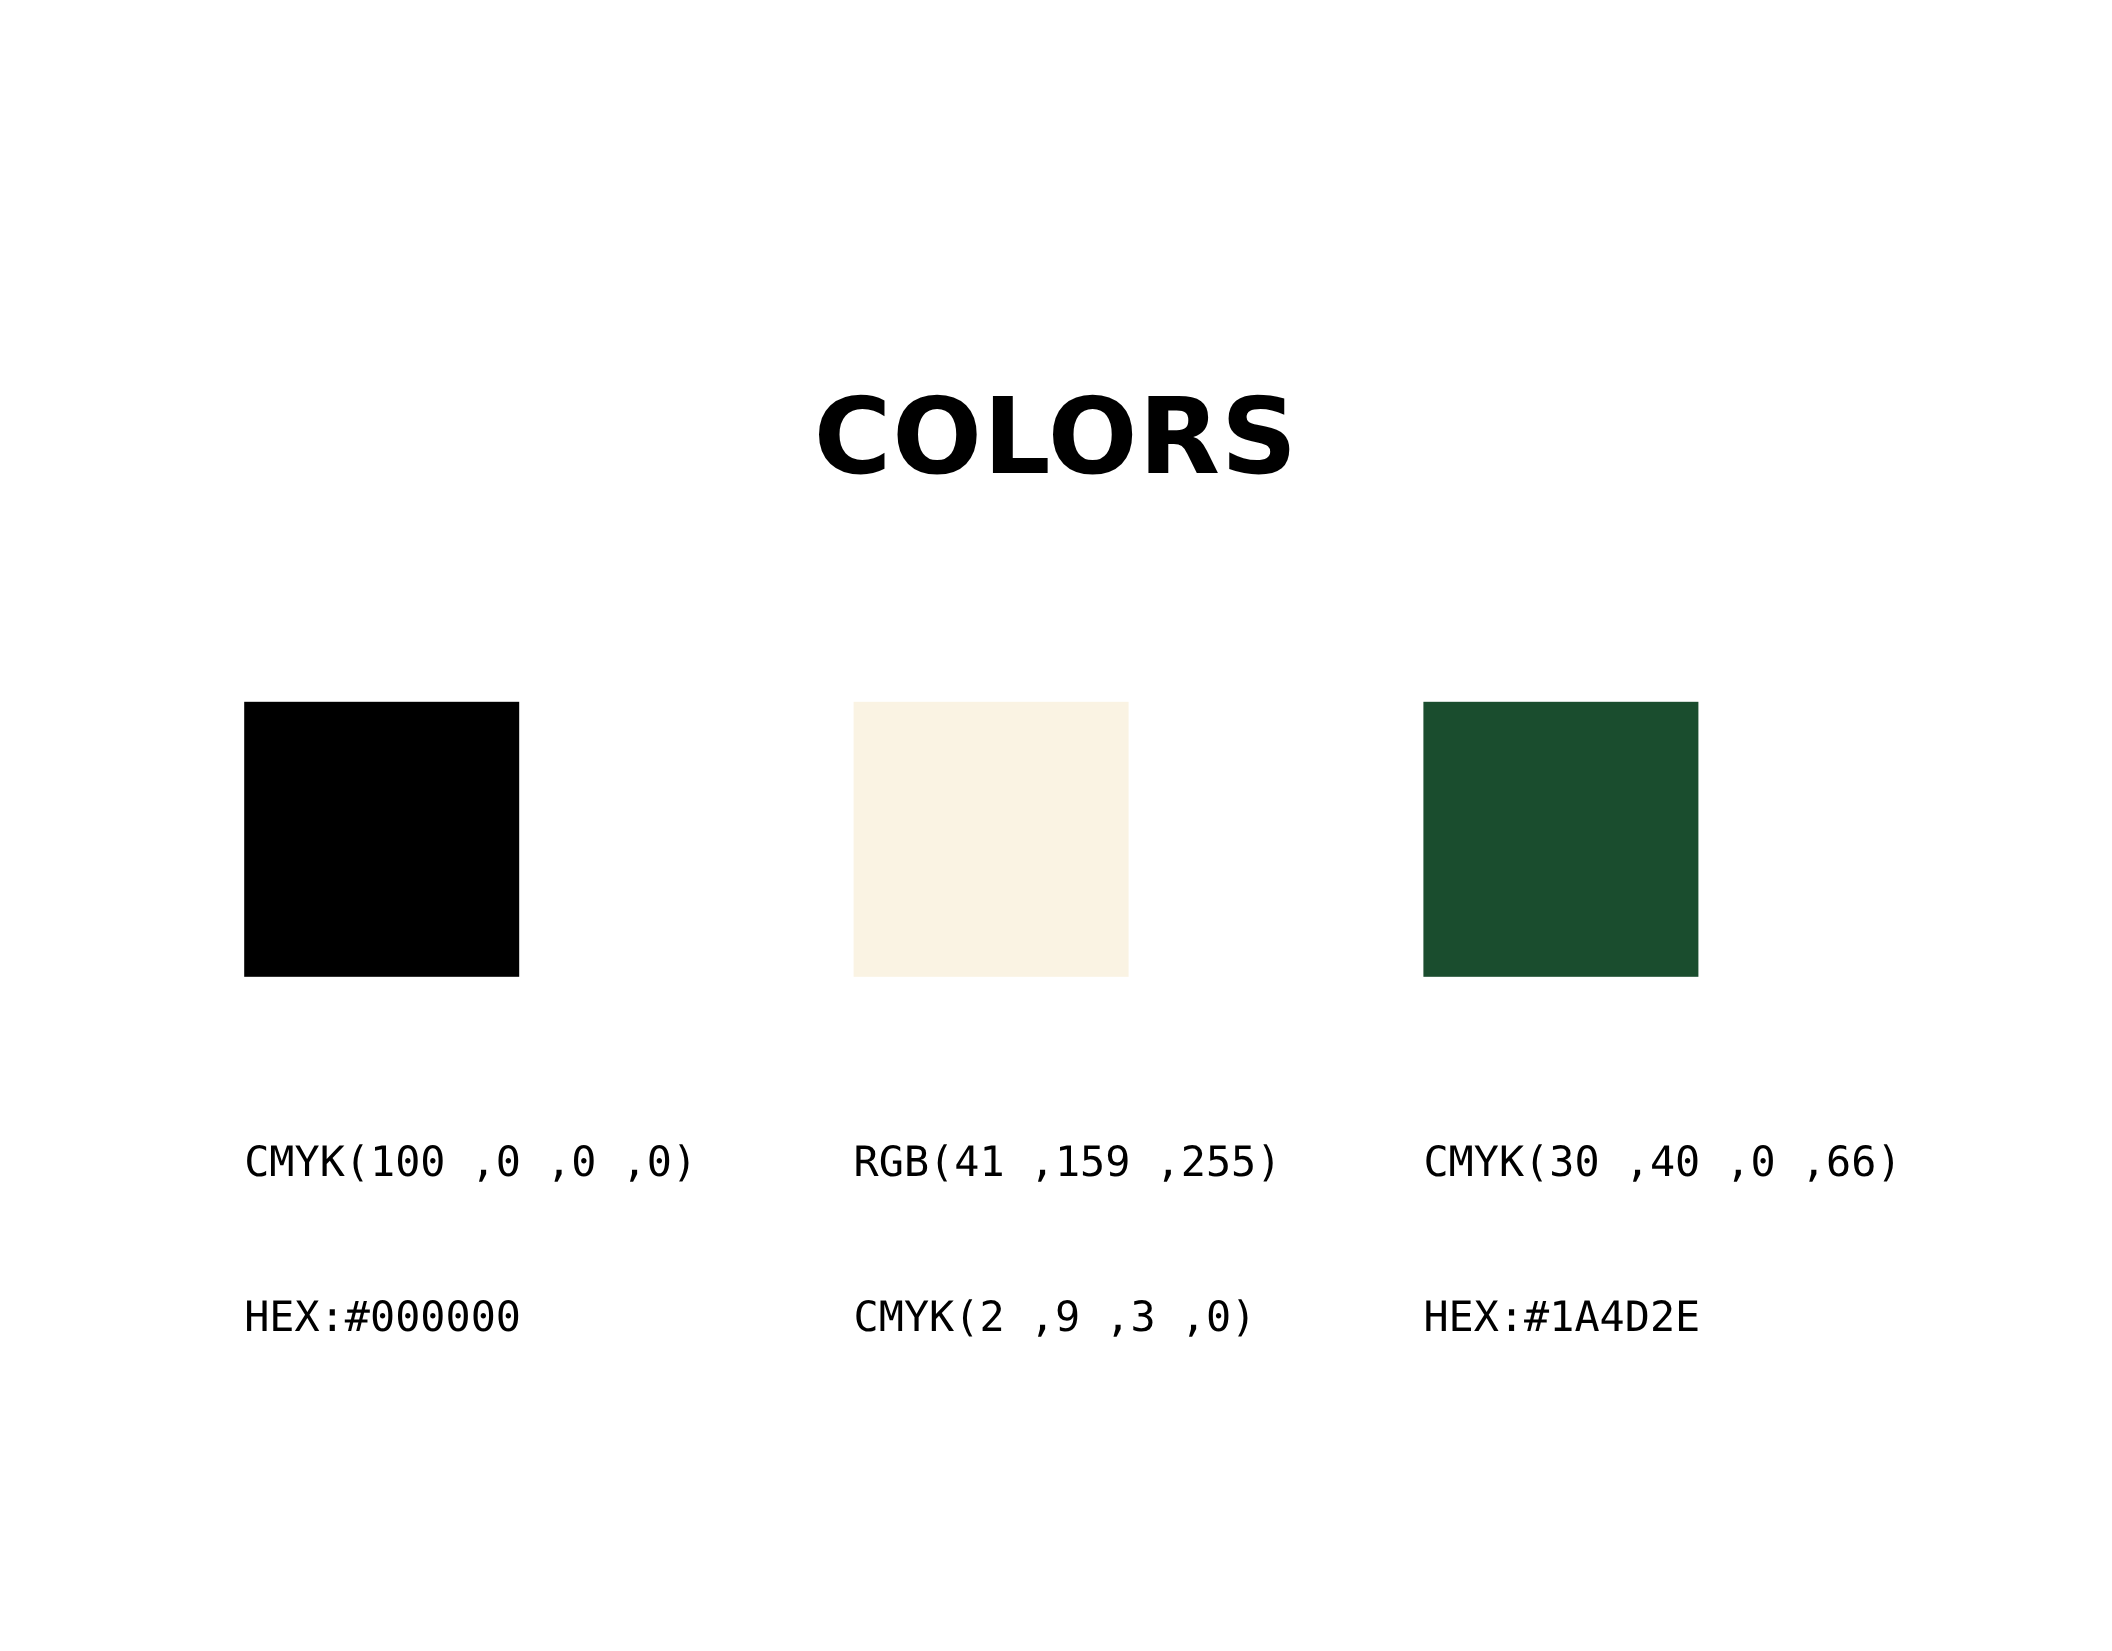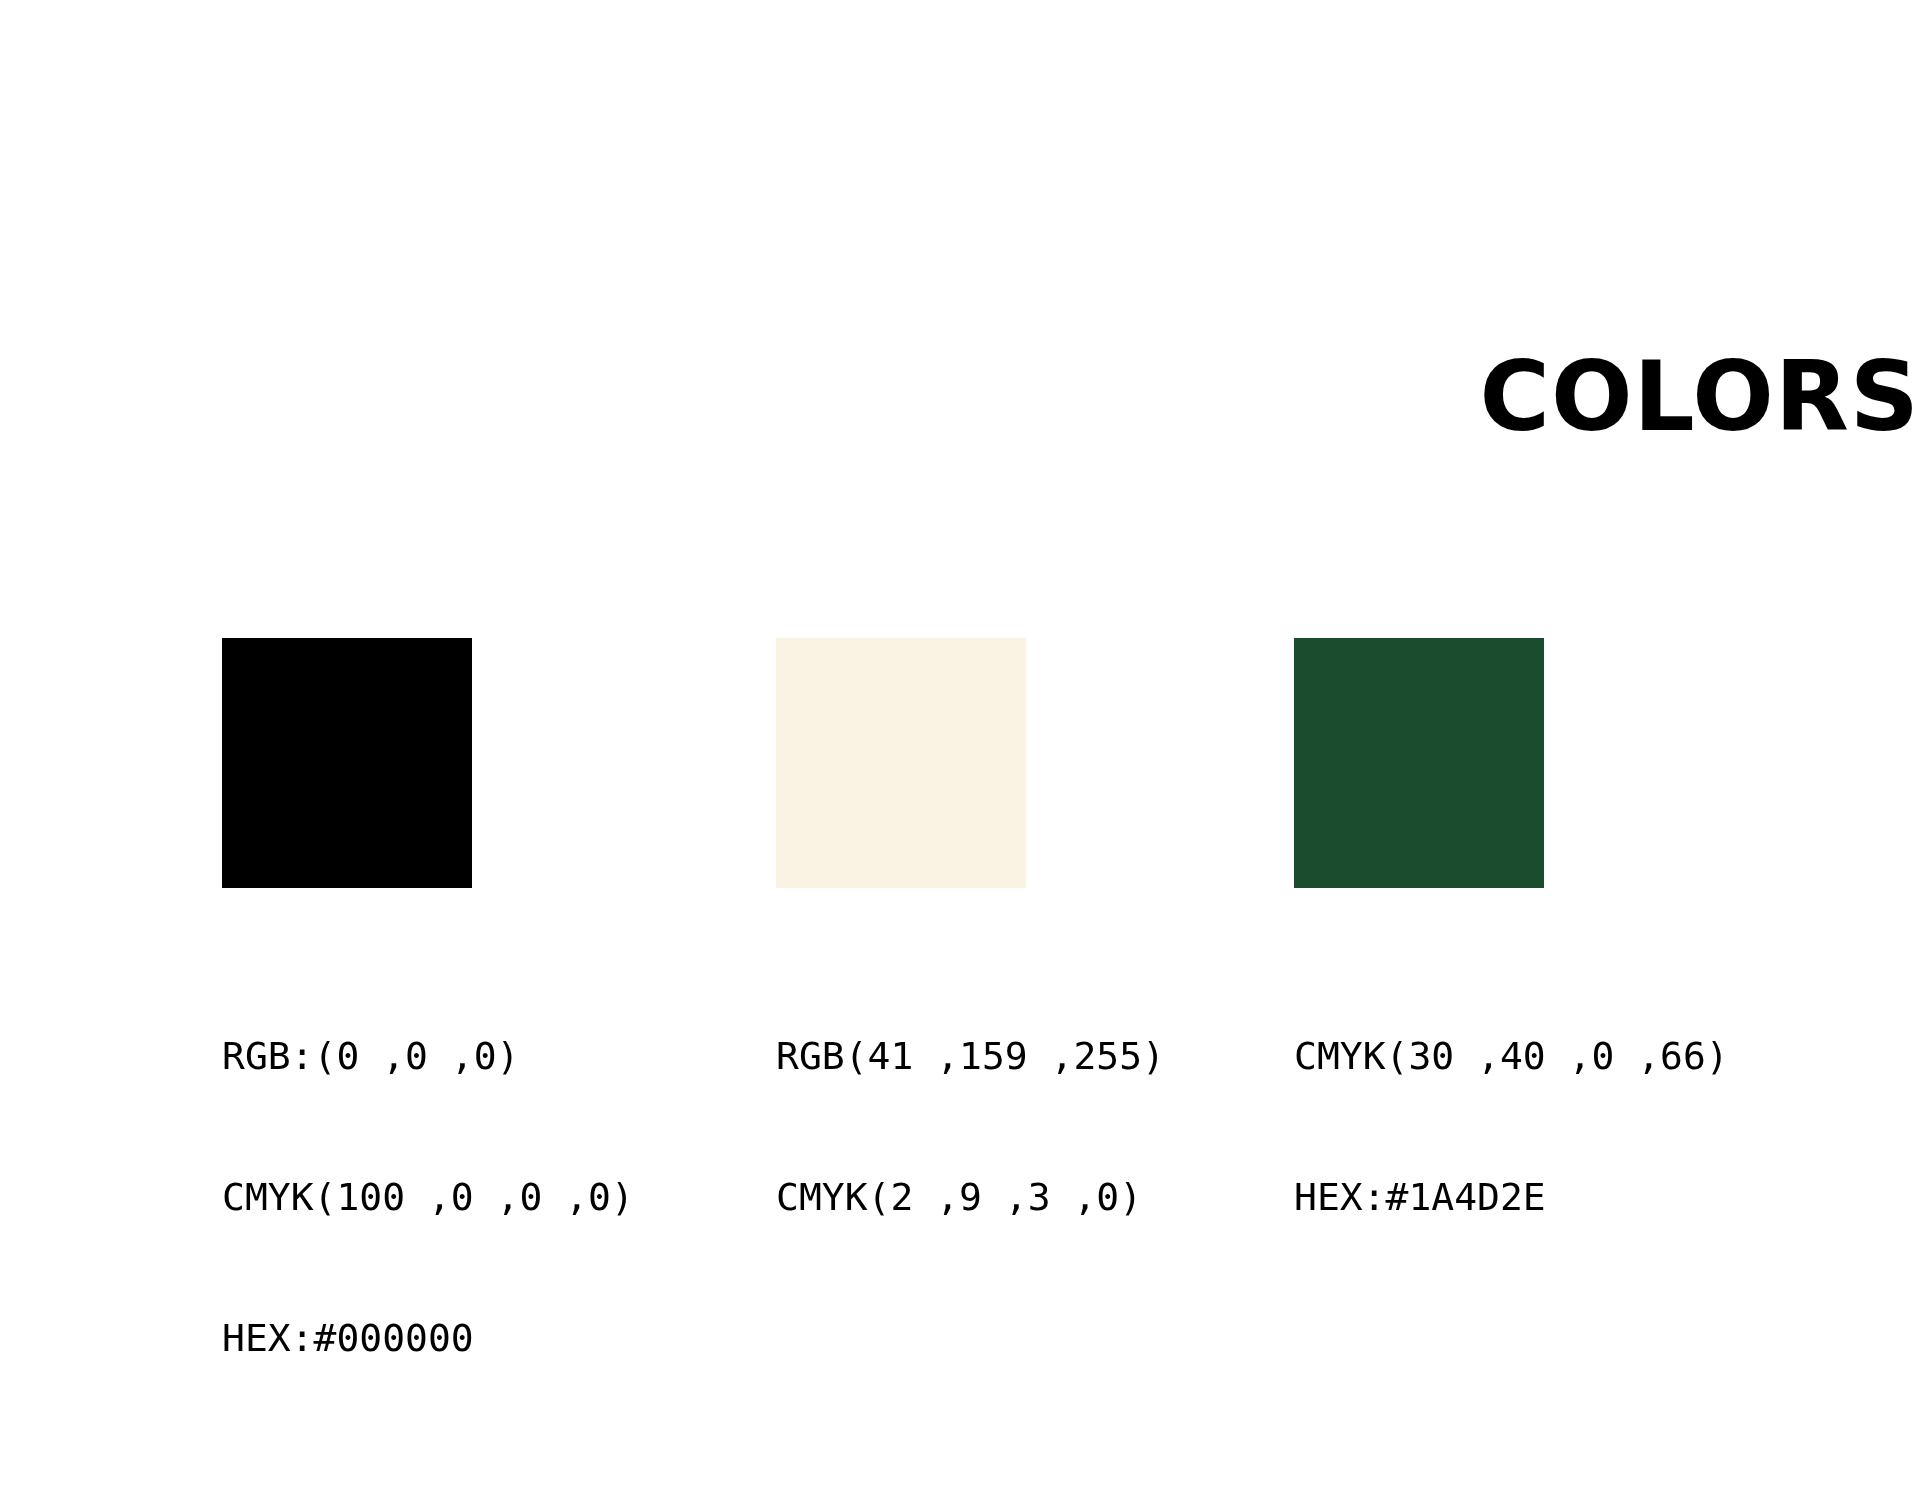--- a/index.html
+++ b/index.html
@@ -18,21 +18,21 @@
     position: relative;
     width: 1920px;
     height: 1501px;
     background: #FFFFFF;
   }
   #page-title {
     position: absolute;
     left: 0;
     top: 349px;
     width: 1920px;
-    text-align: right;
+    text-align: center;
     font-family: "DejaVu Sans", sans-serif;
     font-weight: 700;
     font-size: 96px;
     line-height: 96px;
     letter-spacing: 1px;
     color: #000000;
     white-space: nowrap;
   }
   .swatch-group {
     position: absolute;
@@ -66,21 +66,20 @@
 </head>
 <body style="background-color: rgb(255, 255, 255);">
 
 <div id="page">
 
   <div id="page-title">COLORS</div>
 
   <div class="swatch-group g0">
     <div class="swatch-chip" style="background-color: rgb(0, 0, 0);"></div>
     <div class="swatch-specs">
-      <span class="spec-line">RGB:(0 ,0 ,0)</span>
       <span class="spec-line">CMYK(100 ,0 ,0 ,0)</span>
       <span class="spec-line">HEX:#000000</span>
     </div>
   </div>
 
   <div class="swatch-group g1">
     <div class="swatch-chip" style="background-color: rgb(250, 243, 227);"></div>
     <div class="swatch-specs">
       <span class="spec-line">RGB(41 ,159 ,255)</span>
       <span class="spec-line">CMYK(2 ,9 ,3 ,0)</span>

